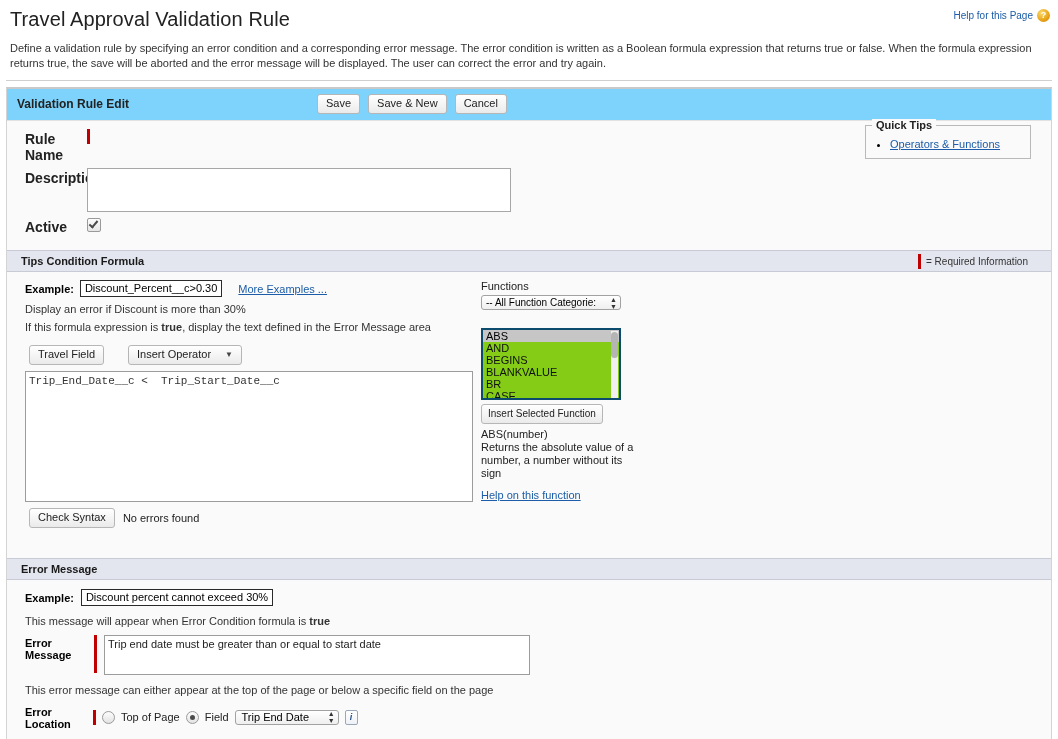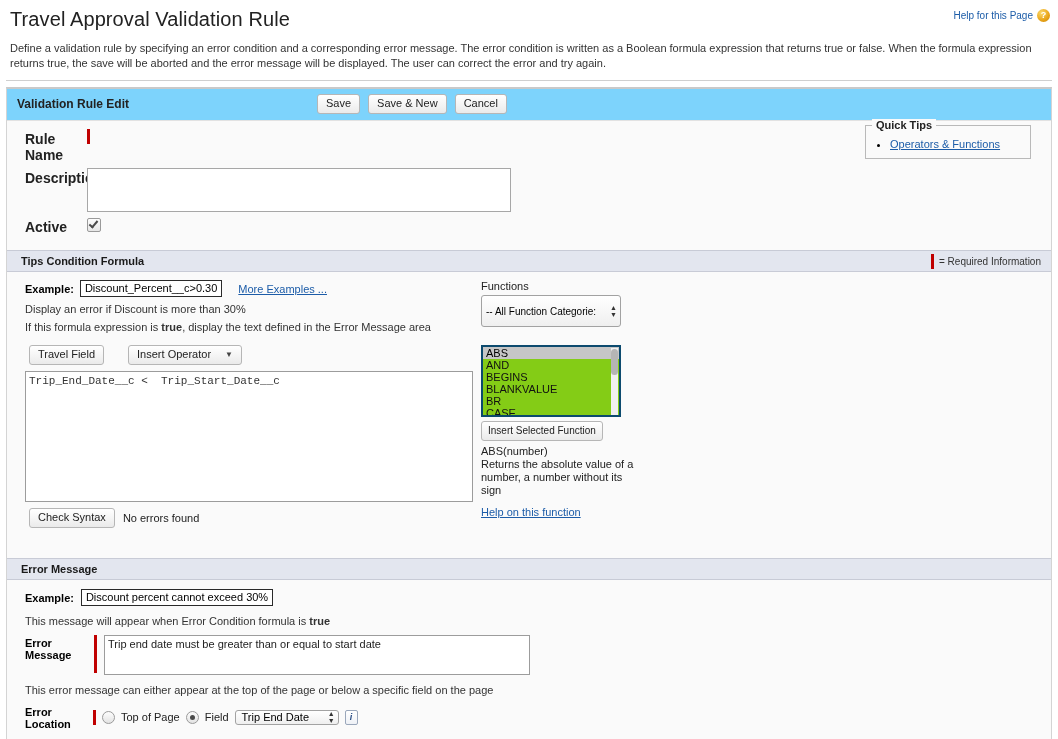--- a/index.html
+++ b/index.html
@@ -235,21 +235,21 @@
     padding: 4px 0 4px 14px;
     font-size: 11px;
     font-weight: bold;
     color: #1a1a1a;
     position: relative;
     display: flex;
     align-items: center;
   }
   .req-note {
     position: absolute;
-    right: 10px;
+    right: 23px;
     font-weight: normal;
     font-size: 10px;
     color: #333333;
     display: flex;
     align-items: center;
     gap: 5px;
   }
 
   
   .formula-body {
@@ -328,21 +328,21 @@
     top: 8px;
     width: 160px;
   }
   .functions-label {
     font-size: 11px;
     color: #222222;
     margin-bottom: 3px;
   }
   .select-box {
     width: 140px;
-    height: 32px;
+    height: 15px;
     border: 1px solid #a2a2a2;
     border-radius: 3px;
     background: linear-gradient(to bottom, #ffffff, #efefef);
     font-size: 10px;
     display: flex;
     align-items: center;
     padding: 0 2px 0 4px;
     box-sizing: border-box;
     position: relative;
     cursor: pointer;

